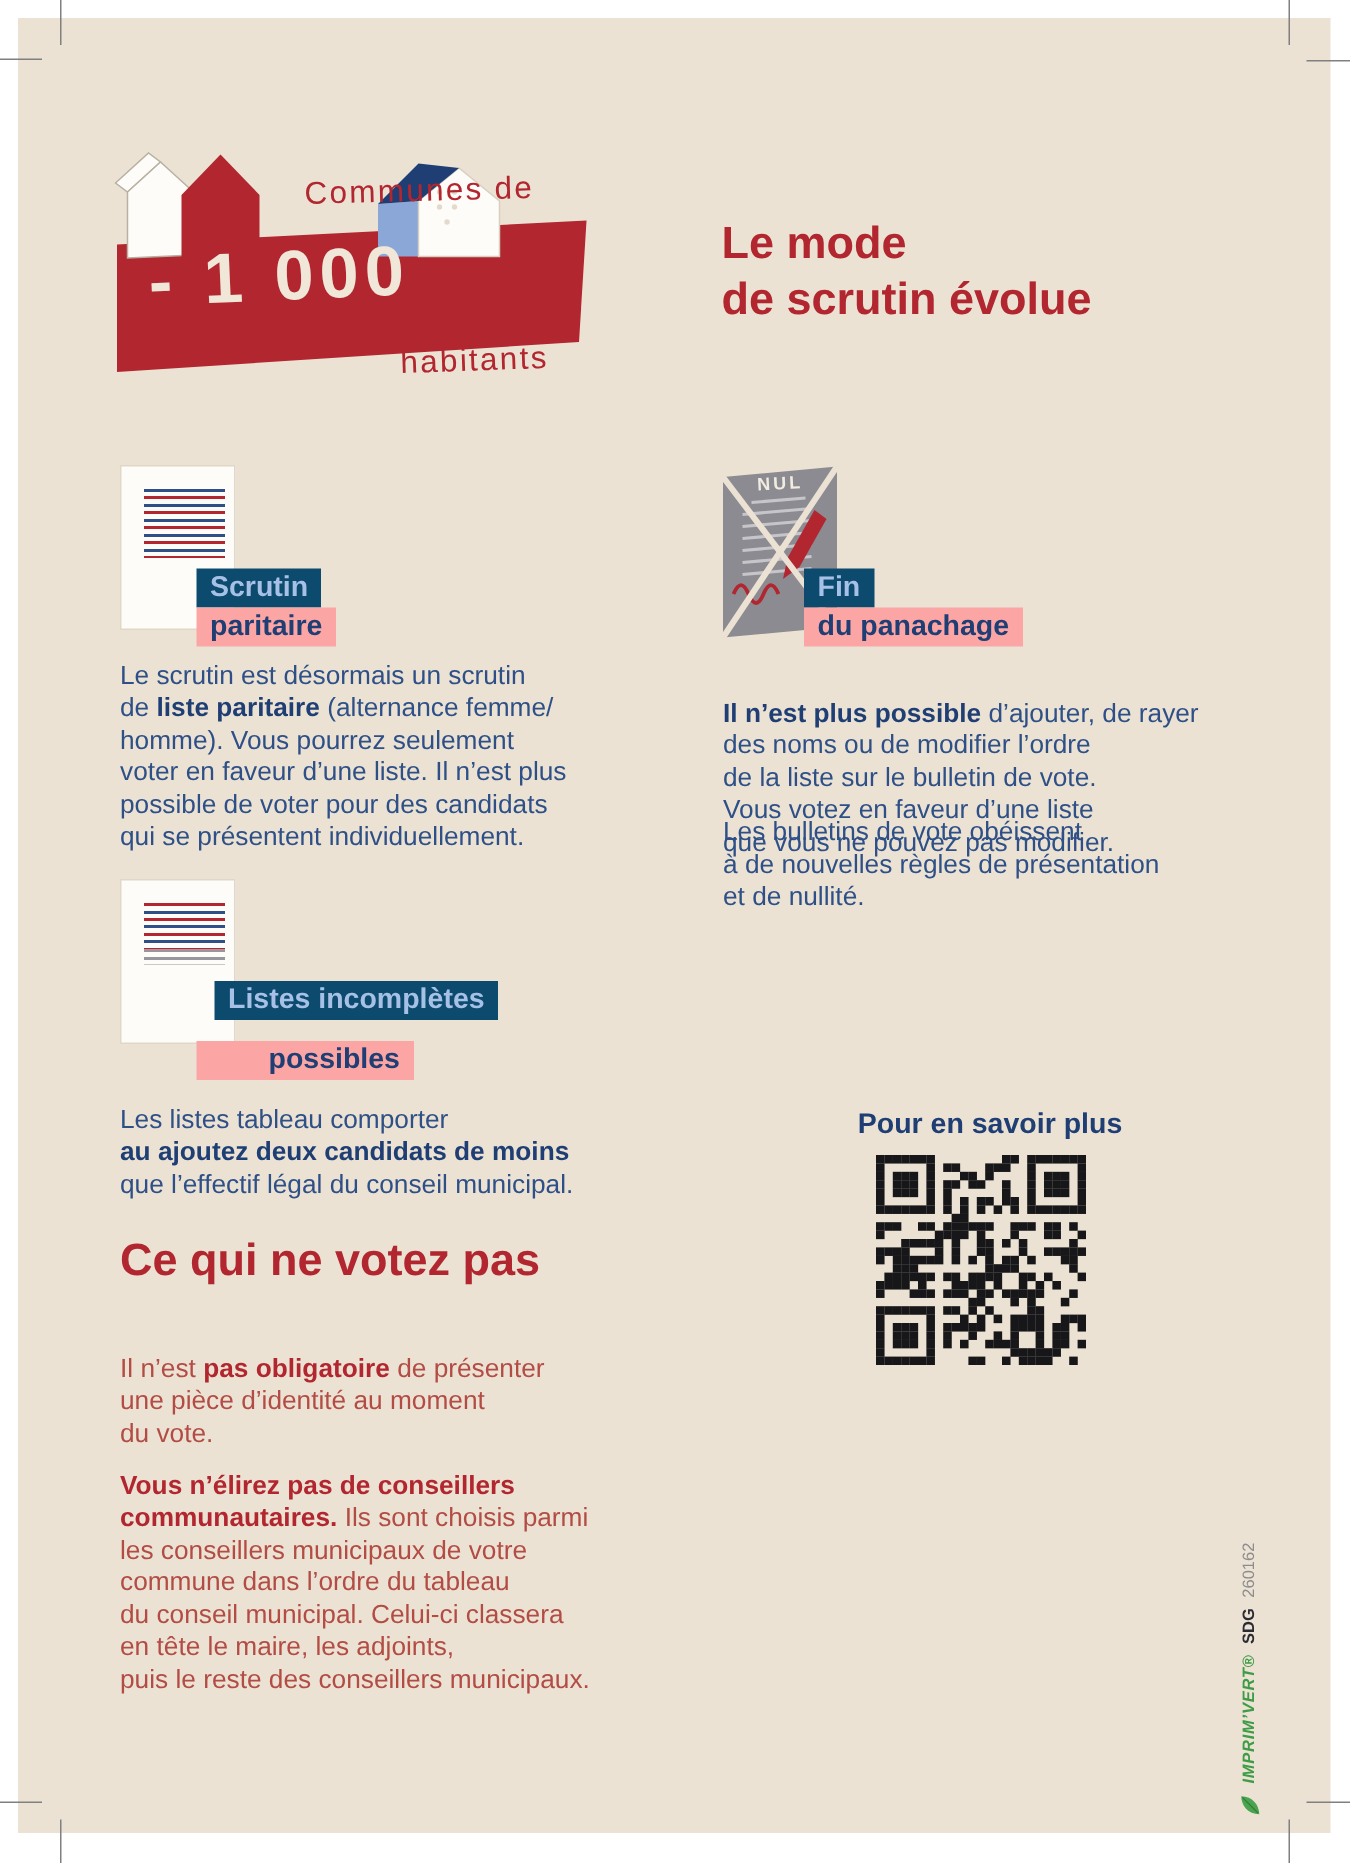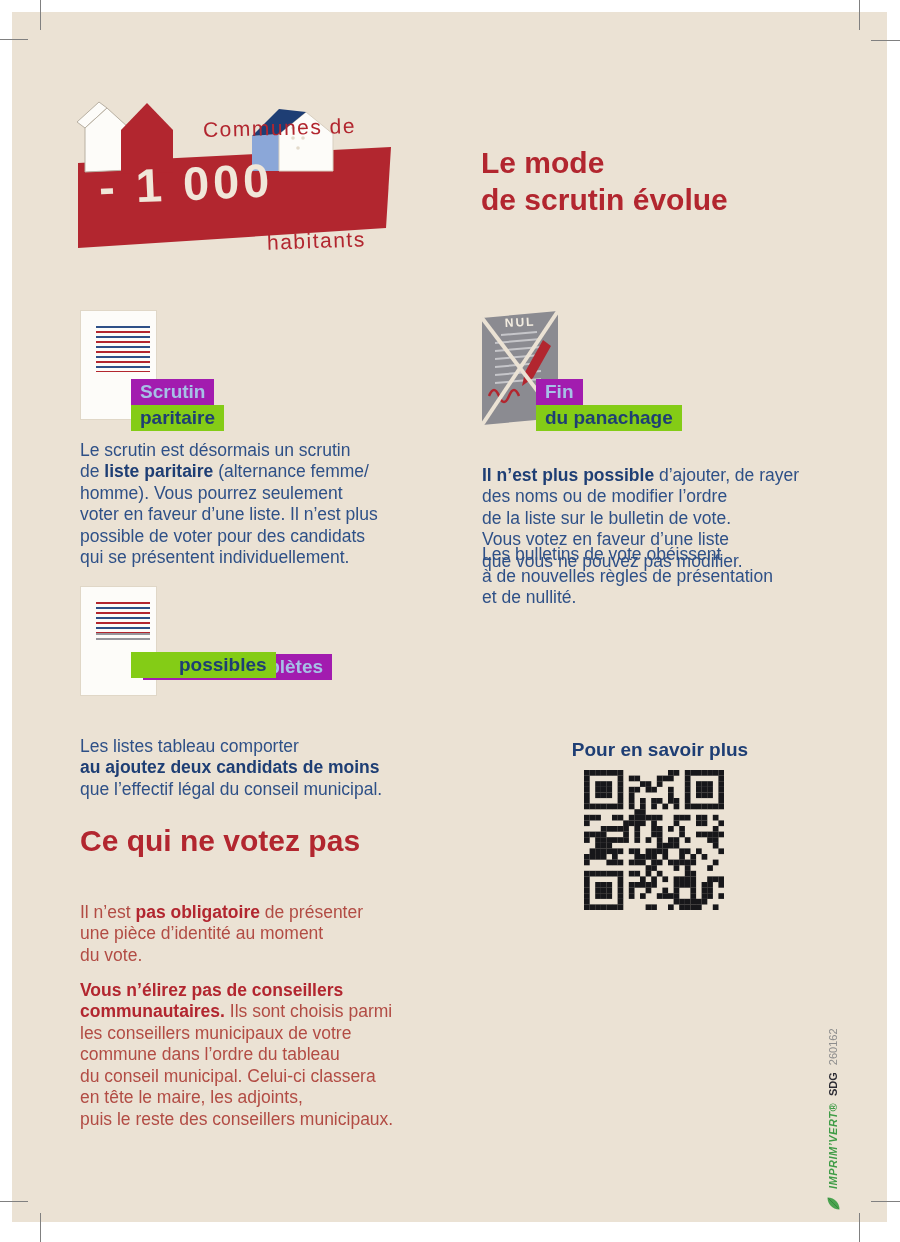--- a/index.html
+++ b/index.html
@@ -27,22 +27,22 @@
   .stripes { position:absolute; left:15px; top:15px; width:54px; }
   .stripes-br { height:46px;
     background:repeating-linear-gradient(to bottom,#2e5087 0 2px,transparent 2px 5px,#b2262f 5px 7px,transparent 7px 10px); }
   .stripes-rb { height:31px;
     background:repeating-linear-gradient(to bottom,#b2262f 0 2px,transparent 2px 5px,#2e5087 5px 7px,transparent 7px 10px); }
   .stripes-grey { height:10px;
     background:repeating-linear-gradient(to bottom,#96969c 0 2px,transparent 2px 5px); }
 
   .tag { position:absolute; display:inline-block; font-weight:bold; font-size:19px;
     line-height:26px; padding:0 9px; white-space:nowrap; }
-  .tag-dark { background:#a21caf; color:#a6c0e6; }
-  .tag-light { background:#84cc16; color:#1e3e74; }
+  .tag-dark { background:#0c4a6e; color:#a6c0e6; }
+  .tag-light { background:#fca5a5; color:#1e3e74; }
 
   .para { position:absolute; white-space:pre-line; font-size:17.5px; line-height:21.5px; }
   .blue  { color:#2e5087; }
   .blue b, .blue .b { color:#1e3e74; font-weight:bold; }
   .blue-bold { color:#1e3e74; font-weight:bold; }
   .redtxt { color:#b24c44; }
   .redtxt .b { color:#b2262f; font-weight:bold; }
   .section-heading { position:absolute; font-size:30px; font-weight:bold; color:#b2262f; }
 
   .qr-heading { position:absolute; left:520px; top:739px; width:280px; text-align:center;
@@ -111,21 +111,21 @@
 voter en faveur d’une liste. Il n’est plus
 possible de voter pour des candidats
 qui se présentent individuellement.</span>
   </div>
 
   <div class="card" style="left:80px;top:586px;">
     <div class="stripes stripes-rb"></div>
     <div class="stripes stripes-grey" style="top:46px;"></div>
   </div>
   <span class="tag tag-dark" style="left:143px;top:654px;text-align:center;">Listes incomplètes</span>
-  <span class="tag tag-light" style="left:131px;top:652px;padding-left:48px;">possibles</span>
+  <span class="tag tag-light" style="left:131px;top:694px;padding-left:48px;">possibles</span>
   <div class="para blue" style="left:80px;top:714px;width:380px;">
     <span>Les listes tableau comporter
 </span><span class="b">au ajoutez deux candidats de moins</span><span>
 que l’effectif légal du conseil municipal.</span>
   </div>
 
   <div class="section-heading" style="left:80px;top:824px;">Ce qui ne votez pas</div>
   <div class="para redtxt" style="left:80px;top:880px;width:380px;">
     <span>Il n’est </span><span class="b">pas obligatoire</span><span> de présenter
 une pièce d’identité au moment

